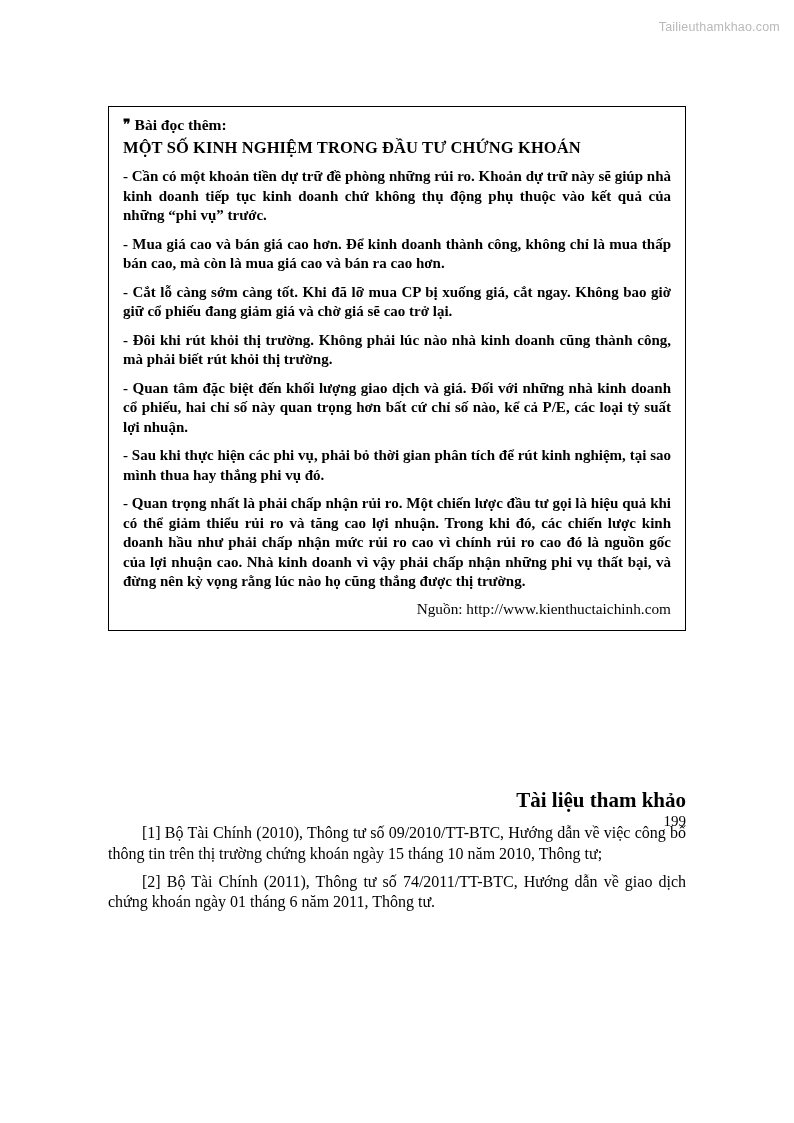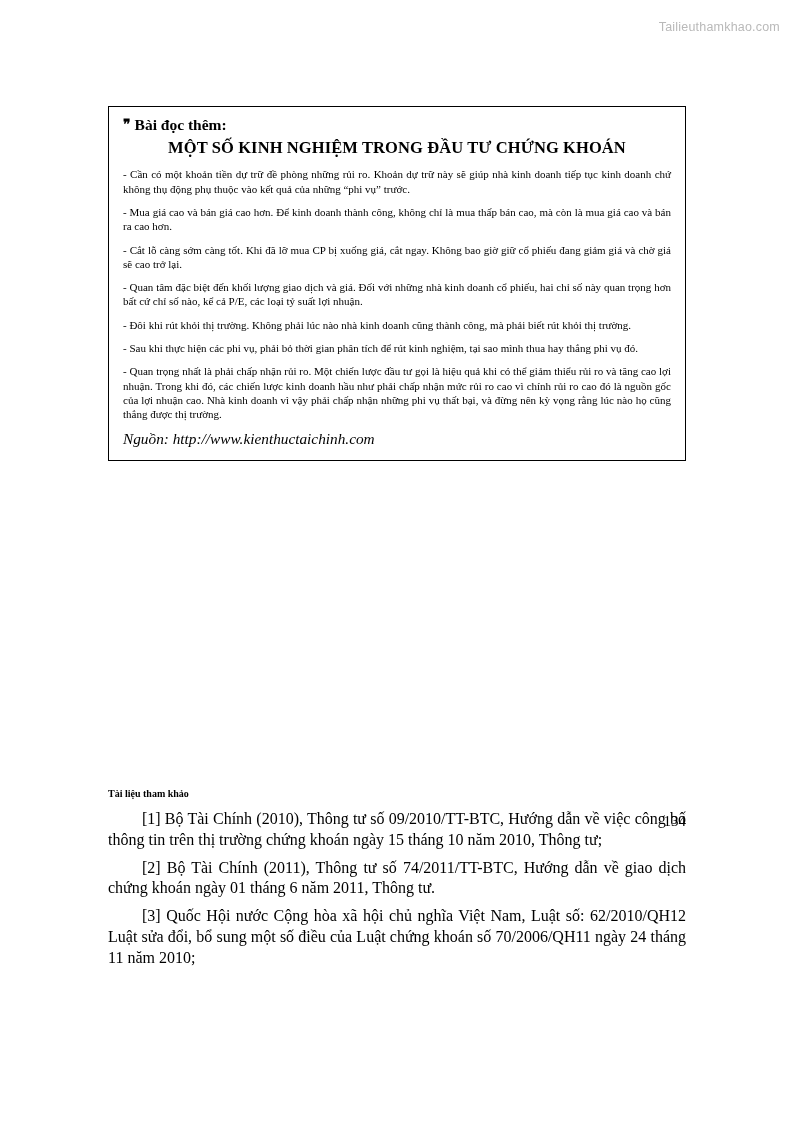--- a/index.html
+++ b/index.html
@@ -49,52 +49,52 @@
     display: flex;
     align-items: baseline;
     gap: 4px;
   }
   .leaf-icon {
     font-size: 14px;
     line-height: 1;
     transform: translateY(-1px);
   }
   .box-title {
-    text-align: center;
+    text-align: left;
     font-weight: bold;
     font-size: 16.5px;
     margin: 2px 0 9px 0;
     letter-spacing: 0.1px;
   }
   p.para {
     margin: 0 0 9px 0;
-    font-size: 11px;
+    font-size: 15px;
     line-height: 1.30;
     text-align: justify;
     text-justify: inter-word;
+    font-weight: bold;
   }
   p.para:last-of-type {
     margin-bottom: 6px;
   }
   .source {
-    text-align: left;
-    font-style: italic;
+    text-align: right;
     font-size: 15.3px;
     margin: 8px 0 2px 0;
   }
   .refs {
     position: absolute;
     left: 108px;
     top: 776px;
     width: 578px;
   }
   .refs-title {
-    text-align: left;
+    text-align: right;
     font-weight: bold;
-    font-size: 10px;
+    font-size: 21px;
     margin: 0 0 10px 0;
   }
   p.ref {
     margin: 0 0 7px 0;
     font-size: 16px;
     line-height: 1.30;
     text-align: justify;
     text-indent: 34px;
   }
   .page-number {
@@ -114,30 +114,29 @@
   <div class="box">
     <div class="box-heading">
       <span class="leaf-icon">❞</span>
       <span>Bài đọc thêm:</span>
     </div>
     <div class="box-title">MỘT SỐ KINH NGHIỆM TRONG ĐẦU TƯ CHỨNG KHOÁN</div>
 
     <p class="para">- Cần có một khoản tiền dự trữ đề phòng những rủi ro. Khoản dự trữ này sẽ giúp nhà kinh doanh tiếp tục kinh doanh chứ không thụ động phụ thuộc vào kết quả của những “phi vụ” trước.</p>
     <p class="para">- Mua giá cao và bán giá cao hơn. Để kinh doanh thành công, không chỉ là mua thấp bán cao, mà còn là mua giá cao và bán ra cao hơn.</p>
     <p class="para">- Cắt lỗ càng sớm càng tốt. Khi đã lỡ mua CP bị xuống giá, cắt ngay. Không bao giờ giữ cổ phiếu đang giảm giá và chờ giá sẽ cao trở lại.</p>
+    <p class="para">- Đôi khi rút khỏi thị trường. Không phải lúc nào nhà kinh doanh cũng thành công, mà phải biết rút khỏi thị trường.</p>
     <p class="para">- Quan tâm đặc biệt đến khối lượng giao dịch và giá. Đối với những nhà kinh doanh cổ phiếu, hai chỉ số này quan trọng hơn bất cứ chỉ số nào, kể cả P/E, các loại tỷ suất lợi nhuận.</p>
-    <p class="para">- Đôi khi rút khỏi thị trường. Không phải lúc nào nhà kinh doanh cũng thành công, mà phải biết rút khỏi thị trường.</p>
     <p class="para">- Sau khi thực hiện các phi vụ, phải bỏ thời gian phân tích để rút kinh nghiệm, tại sao mình thua hay thắng phi vụ đó.</p>
     <p class="para">- Quan trọng nhất là phải chấp nhận rủi ro. Một chiến lược đầu tư gọi là hiệu quả khi có thể giảm thiểu rủi ro và tăng cao lợi nhuận. Trong khi đó, các chiến lược kinh doanh hầu như phải chấp nhận mức rủi ro cao vì chính rủi ro cao đó là nguồn gốc của lợi nhuận cao. Nhà kinh doanh vì vậy phải chấp nhận những phi vụ thất bại, và đừng nên kỳ vọng rằng lúc nào họ cũng thắng được thị trường.</p>
 
     <div class="source">Nguồn: http://www.kienthuctaichinh.com</div>
   </div>
 
   <div class="refs">
     <div class="refs-title">Tài liệu tham khảo</div>
     <p class="ref">[1] Bộ Tài Chính (2010), Thông tư số 09/2010/TT-BTC, Hướng dẫn về việc công bố thông tin trên thị trường chứng khoán ngày 15 tháng 10 năm 2010, Thông tư;</p>
     <p class="ref">[2] Bộ Tài Chính (2011), Thông tư số 74/2011/TT-BTC, Hướng dẫn về giao dịch chứng khoán ngày 01 tháng 6 năm 2011, Thông tư.</p>
-    <p class="ref">[3] Quốc Hội nước Cộng hòa xã hội chủ nghĩa Việt Nam, Luật số: 62/2010/QH12 Luật sửa đổi, bổ sung một số điều của Luật chứng khoán số 70/2006/QH11 ngày 24 tháng 11 năm 2010;</p>
   </div>
 
-  <div class="page-number">134</div>
+  <div class="page-number">199</div>
 
 </div>
 
 </body></html>

